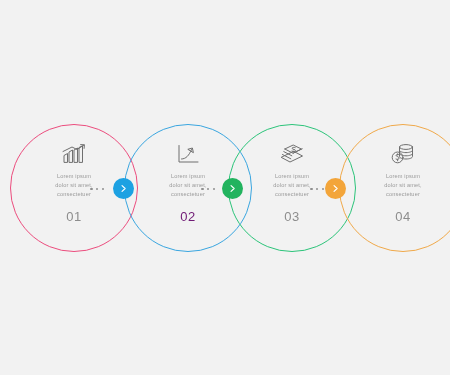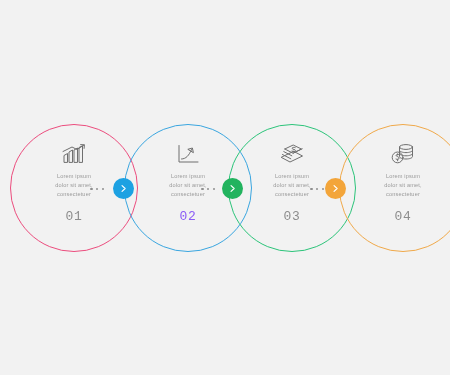--- a/index.html
+++ b/index.html
@@ -74,21 +74,21 @@
     width: 86px;
     font-family: "Liberation Sans", sans-serif;
   }
   .step-desc span { display: block; }
 
   .step-number {
     margin-top: 9px;
     font-size: 13px;
     color: #8d8d8d;
     letter-spacing: 0.6px;
-    font-family: Liberation Mono, monospace;
+    font-family: Liberation Sans, sans-serif;
   }
 
   
   .step-1 { left: 10px; }
   .step-2 { left: 124px; }
   .step-3 { left: 228px; }
   .step-4 { left: 339px; }
 
   
   .connector {
@@ -161,21 +161,21 @@
             <path d="M4 2.5 L4 19 L23 19"></path>
             <path d="M6.5 16 C11 16 14 12.5 16.5 6.5"></path>
             <path d="M13.2 6.2 L17.4 5 L18.3 9.3 Z"></path>
           </svg>
         </span>
         <div class="step-desc" style="color: rgb(154, 154, 154);">
           <span>Lorem ipsum</span>
           <span>dolor sit amet,</span>
           <span>consectetuer</span>
         </div>
-        <div class="step-number" style="color: #8b5cf6;">02</div>
+        <div class="step-number" style="color: #701a75;">02</div>
       </div>
     </div>
 
     <div class="step step-3" style="border-color: rgb(44, 196, 122);">
       <div class="step-inner">
         <span class="step-icon">
           <svg viewBox="0 0 26 22" fill="none" stroke="#6f6f6f" stroke-width="1" stroke-linecap="round" stroke-linejoin="round">
             <path d="M2.5 14.5 L11 19 L23.5 13 L15 8.5 Z"></path>
             <path d="M3.5 11.5 L11.8 15.8"></path>
             <path d="M4.8 8.6 L12.8 12.8"></path>

